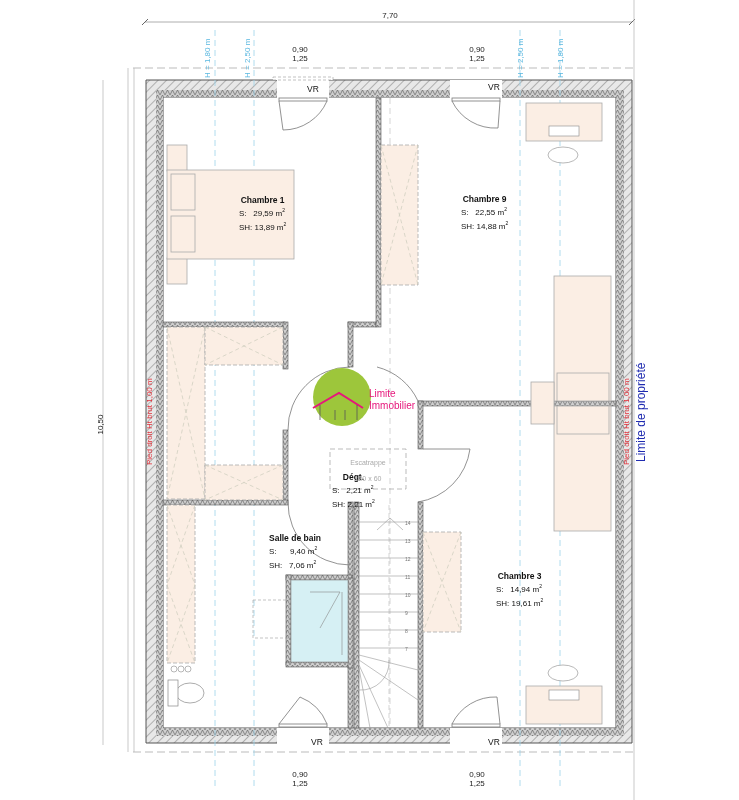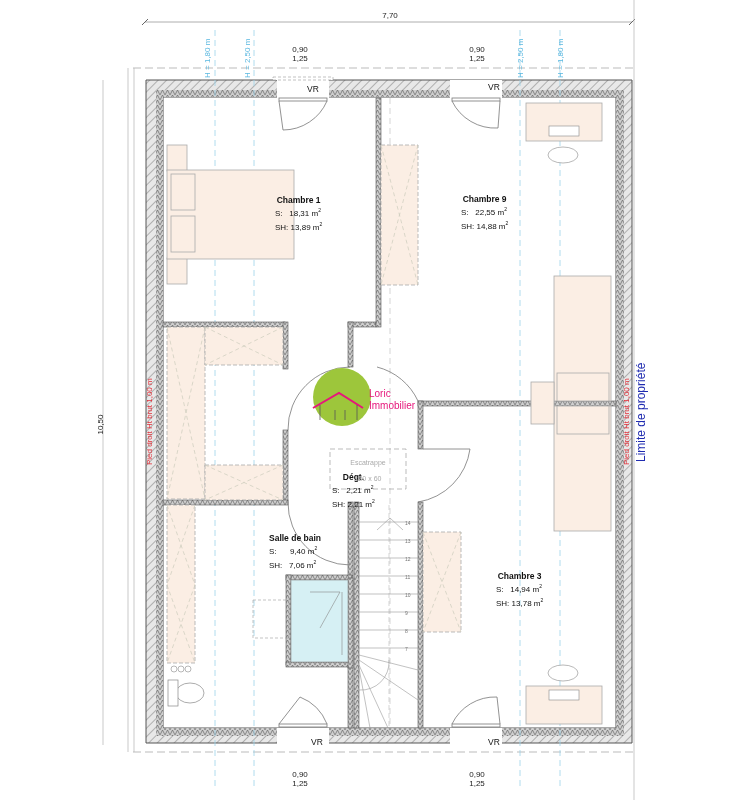--- a/index.html
+++ b/index.html
@@ -215,63 +215,63 @@
 <div class="dim" style="left:462px;top:770px;width:30px;">
   <div>0,90</div>
   <div>1,25</div>
 </div>
 
 <div class="vr" style="left:307px;top:84px;">VR</div>
 <div class="vr" style="left:488px;top:82px;">VR</div>
 <div class="vr" style="left:311px;top:737px;">VR</div>
 <div class="vr" style="left:488px;top:737px;">VR</div>
 
-<div class="room-label" style="left:239px;top:195px;margin-left:36px;">
+<div class="room-label" style="left:239px;top:195px;">
   <div class="name">Chambre 1</div>
-  <div><span>S:</span>&nbsp;&nbsp;&nbsp;<span>18,31 m</span><sup>2</sup></div>
+  <div><span>S:</span>&nbsp;&nbsp;&nbsp;<span>29,59 m</span><sup>2</sup></div>
   <div><span>SH:</span> <span>13,89 m</span><sup>2</sup></div>
 </div>
 <div class="room-label" style="left:461px;top:194px;">
   <div class="name">Chambre 9</div>
   <div><span>S:</span>&nbsp;&nbsp;&nbsp;<span>22,55 m</span><sup>2</sup></div>
   <div><span>SH:</span> <span>14,88 m</span><sup>2</sup></div>
 </div>
 <div class="room-label" style="left:300px;top:472px;margin-left:32px;">
   <div class="name">Dégt.</div>
   <div><span>S:</span>&nbsp;&nbsp;&nbsp;<span>2,21 m</span><sup>2</sup></div>
   <div><span>SH:</span> <span>2,21 m</span><sup>2</sup></div>
 </div>
 <div class="room-label" style="left:237px;top:533px;margin-left:32px;">
   <div class="name">Salle de bain</div>
   <div><span>S:</span>&nbsp;&nbsp;&nbsp;&nbsp;&nbsp;&nbsp;<span>9,40 m</span><sup>2</sup></div>
   <div><span>SH:</span>&nbsp;&nbsp;&nbsp;<span>7,06 m</span><sup>2</sup></div>
 </div>
 <div class="room-label" style="left:462px;top:571px;margin-left:34px;">
   <div class="name">Chambre 3</div>
   <div><span>S:</span>&nbsp;&nbsp;&nbsp;<span>14,94 m</span><sup>2</sup></div>
-  <div><span>SH:</span> <span>13,78 m</span><sup>2</sup></div>
+  <div><span>SH:</span> <span>19,61 m</span><sup>2</sup></div>
 </div>
 
 <div class="abs" style="left:330px;top:455px;width:76px;text-align:center;font-size:7px;color:#aaa;line-height:16px;">
   <div>Escatrappe</div>
   <div>120 x 60</div>
 </div>
 
 <div class="abs" style="left:405px;top:514px;font-size:5px;color:#777;line-height:18px;">
   <div>14</div>
   <div>13</div>
   <div>12</div>
   <div>11</div>
   <div>10</div>
   <div>9</div>
   <div>8</div>
   <div>7</div>
 </div>
 
 <div class="abs" style="left:369px;top:388px;color:#e6177b;font-size:10px;line-height:12px;">
-  <div>Loric</div>
+  <div>Limite</div>
   <div>Immobilier</div>
 </div>
 
 <div class="abs" style="left:145px;top:465px;transform:rotate(-90deg);transform-origin:left top;color:#e0303a;font-size:8px;white-space:nowrap;">Pied droit  Ht brut 1,00 m</div>
 <div class="abs" style="left:622px;top:465px;transform:rotate(-90deg);transform-origin:left top;color:#e0303a;font-size:8px;white-space:nowrap;">Pied droit  Ht brut 1,00 m</div>
 
 <div class="abs" style="left:634px;top:462px;transform:rotate(-90deg);transform-origin:left top;color:#1f2bb0;font-size:12px;white-space:nowrap;">Limite de propriété</div>
 
 </body></html>

